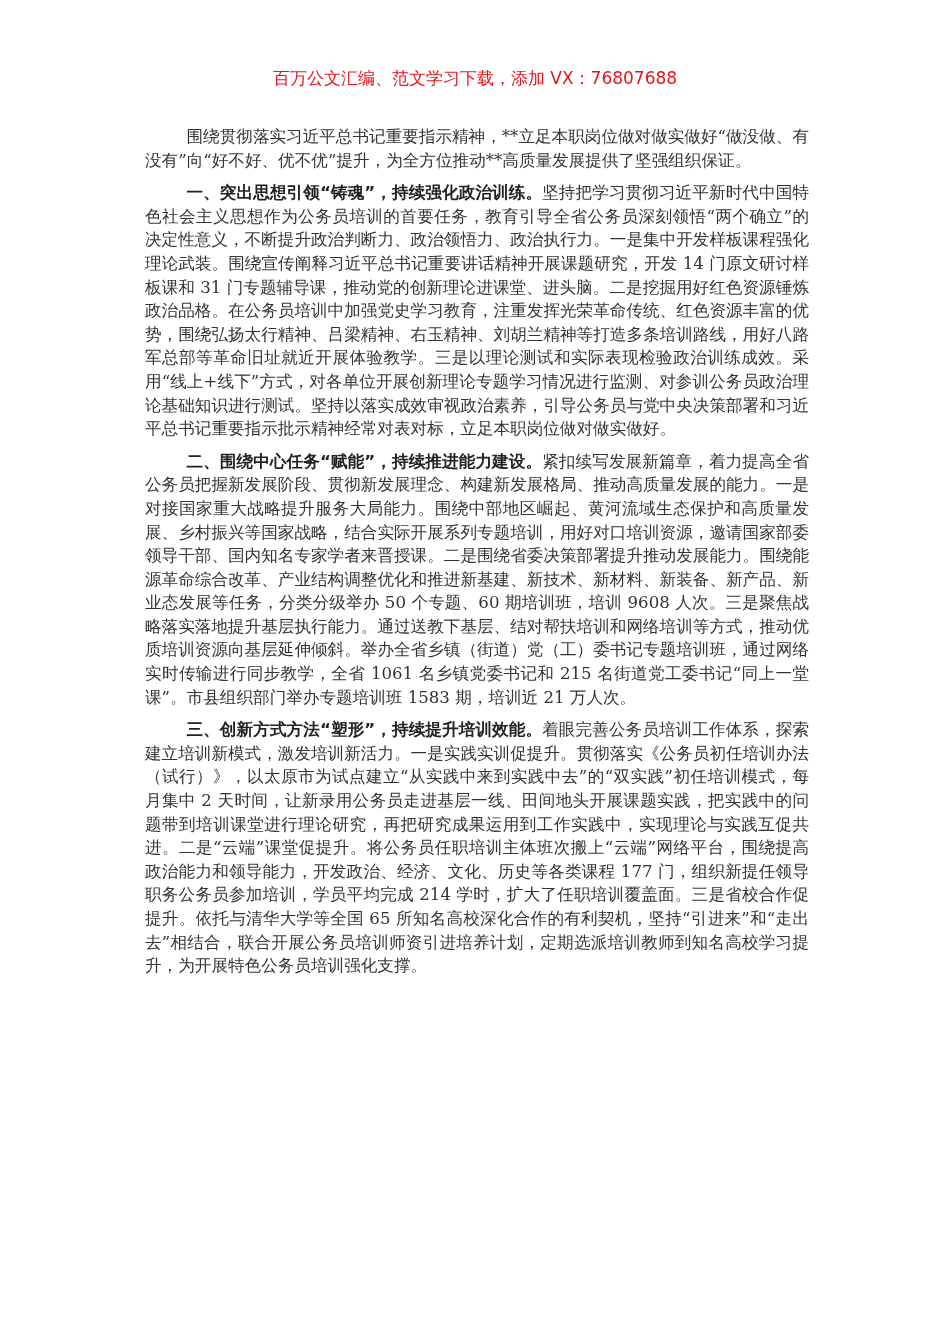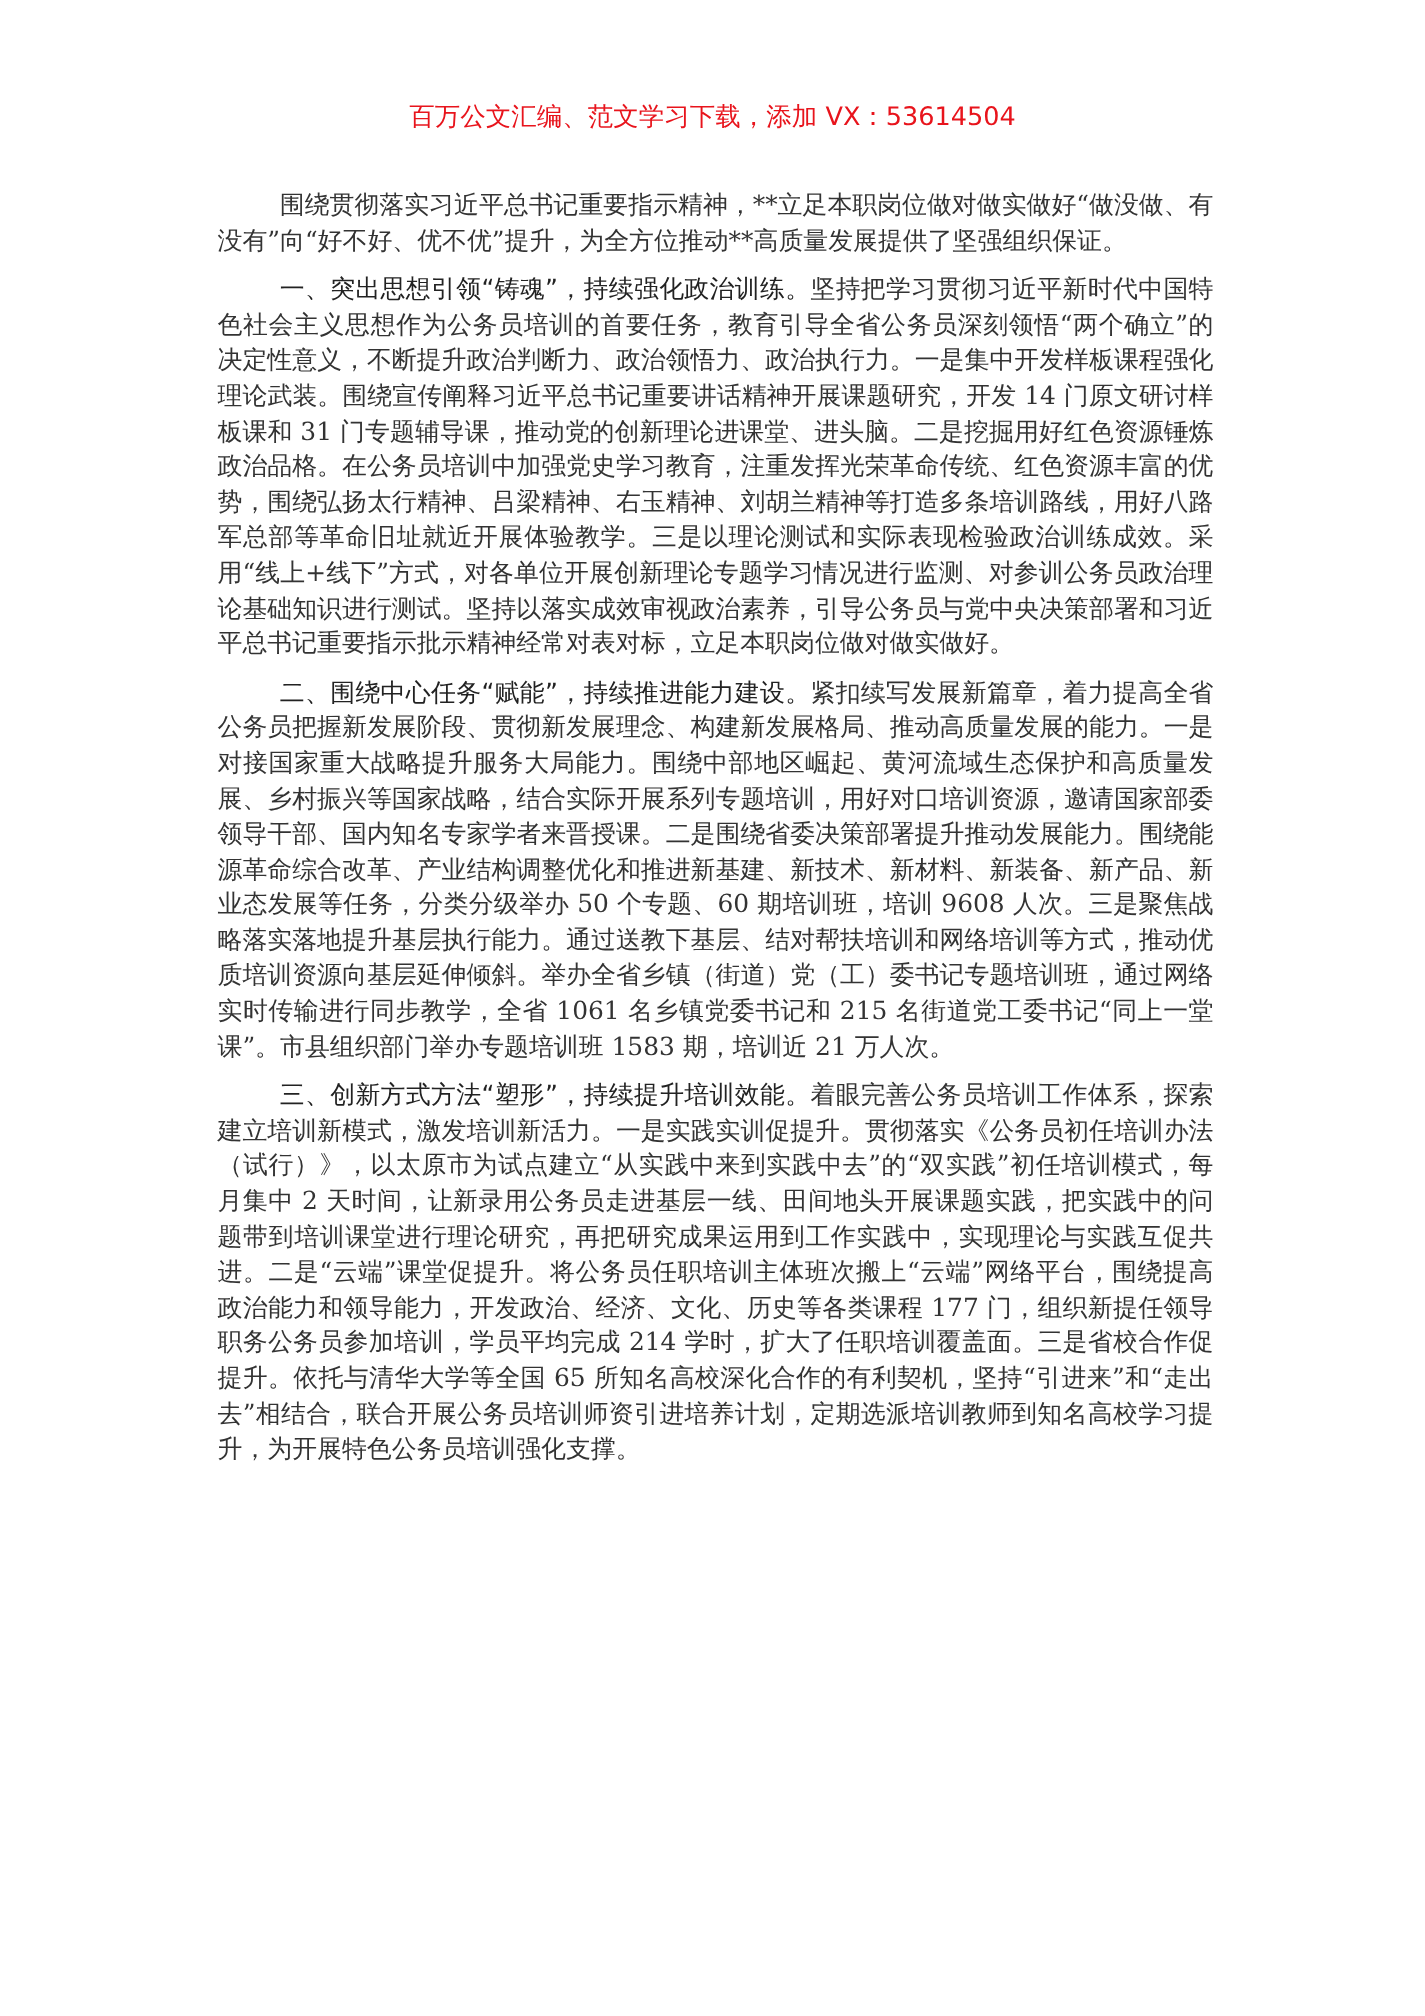--- a/index.html
+++ b/index.html
@@ -45,30 +45,30 @@
       text-align: justify;
       text-justify: inter-character;
     }
     .para {
       margin: 0 0 9px 0;
       text-indent: 2.5em;
       word-break: break-all;
     }
     .para-heading {
       font-family: "DejaVu Sans", "Liberation Sans", sans-serif;
-      font-weight: normal;
+      font-weight: bold;
       color: #222222;
     }
   </style>
 </head>
 <body>
 
 <div class="page">
 
-  <div class="header-banner">百万公文汇编、范文学习下载，添加 VX：53614504</div>
+  <div class="header-banner">百万公文汇编、范文学习下载，添加 VX：76807688</div>
 
   <div class="body-text">
 
     <p class="para">围绕贯彻落实习近平总书记重要指示精神，**立足本职岗位做对做实做好“做没做、有没有”向“好不好、优不优”提升，为全方位推动**高质量发展提供了坚强组织保证。</p>
 
     <p class="para"><span class="para-heading">一、突出思想引领“铸魂”，持续强化政治训练。</span><span>坚持把学习贯彻习近平新时代中国特色社会主义思想作为公务员培训的首要任务，教育引导全省公务员深刻领悟“两个确立”的决定性意义，不断提升政治判断力、政治领悟力、政治执行力。一是集中开发样板课程强化理论武装。围绕宣传阐释习近平总书记重要讲话精神开展课题研究，开发 14 门原文研讨样板课和 31 门专题辅导课，推动党的创新理论进课堂、进头脑。二是挖掘用好红色资源锤炼政治品格。在公务员培训中加强党史学习教育，注重发挥光荣革命传统、红色资源丰富的优势，围绕弘扬太行精神、吕梁精神、右玉精神、刘胡兰精神等打造多条培训路线，用好八路军总部等革命旧址就近开展体验教学。三是以理论测试和实际表现检验政治训练成效。采用“线上+线下”方式，对各单位开展创新理论专题学习情况进行监测、对参训公务员政治理论基础知识进行测试。坚持以落实成效审视政治素养，引导公务员与党中央决策部署和习近平总书记重要指示批示精神经常对表对标，立足本职岗位做对做实做好。</span></p>
 
     <p class="para"><span class="para-heading">二、围绕中心任务“赋能”，持续推进能力建设。</span><span>紧扣续写发展新篇章，着力提高全省公务员把握新发展阶段、贯彻新发展理念、构建新发展格局、推动高质量发展的能力。一是对接国家重大战略提升服务大局能力。围绕中部地区崛起、黄河流域生态保护和高质量发展、乡村振兴等国家战略，结合实际开展系列专题培训，用好对口培训资源，邀请国家部委领导干部、国内知名专家学者来晋授课。二是围绕省委决策部署提升推动发展能力。围绕能源革命综合改革、产业结构调整优化和推进新基建、新技术、新材料、新装备、新产品、新业态发展等任务，分类分级举办 50 个专题、60 期培训班，培训 9608 人次。三是聚焦战略落实落地提升基层执行能力。通过送教下基层、结对帮扶培训和网络培训等方式，推动优质培训资源向基层延伸倾斜。举办全省乡镇（街道）党（工）委书记专题培训班，通过网络实时传输进行同步教学，全省 1061 名乡镇党委书记和 215 名街道党工委书记“同上一堂课”。市县组织部门举办专题培训班 1583 期，培训近 21 万人次。</span></p>
 
     <p class="para"><span class="para-heading">三、创新方式方法“塑形”，持续提升培训效能。</span><span>着眼完善公务员培训工作体系，探索建立培训新模式，激发培训新活力。一是实践实训促提升。贯彻落实《公务员初任培训办法（试行）》，以太原市为试点建立“从实践中来到实践中去”的“双实践”初任培训模式，每月集中 2 天时间，让新录用公务员走进基层一线、田间地头开展课题实践，把实践中的问题带到培训课堂进行理论研究，再把研究成果运用到工作实践中，实现理论与实践互促共进。二是“云端”课堂促提升。将公务员任职培训主体班次搬上“云端”网络平台，围绕提高政治能力和领导能力，开发政治、经济、文化、历史等各类课程 177 门，组织新提任领导职务公务员参加培训，学员平均完成 214 学时，扩大了任职培训覆盖面。三是省校合作促提升。依托与清华大学等全国 65 所知名高校深化合作的有利契机，坚持“引进来”和“走出去”相结合，联合开展公务员培训师资引进培养计划，定期选派培训教师到知名高校学习提升，为开展特色公务员培训强化支撑。</span></p>

